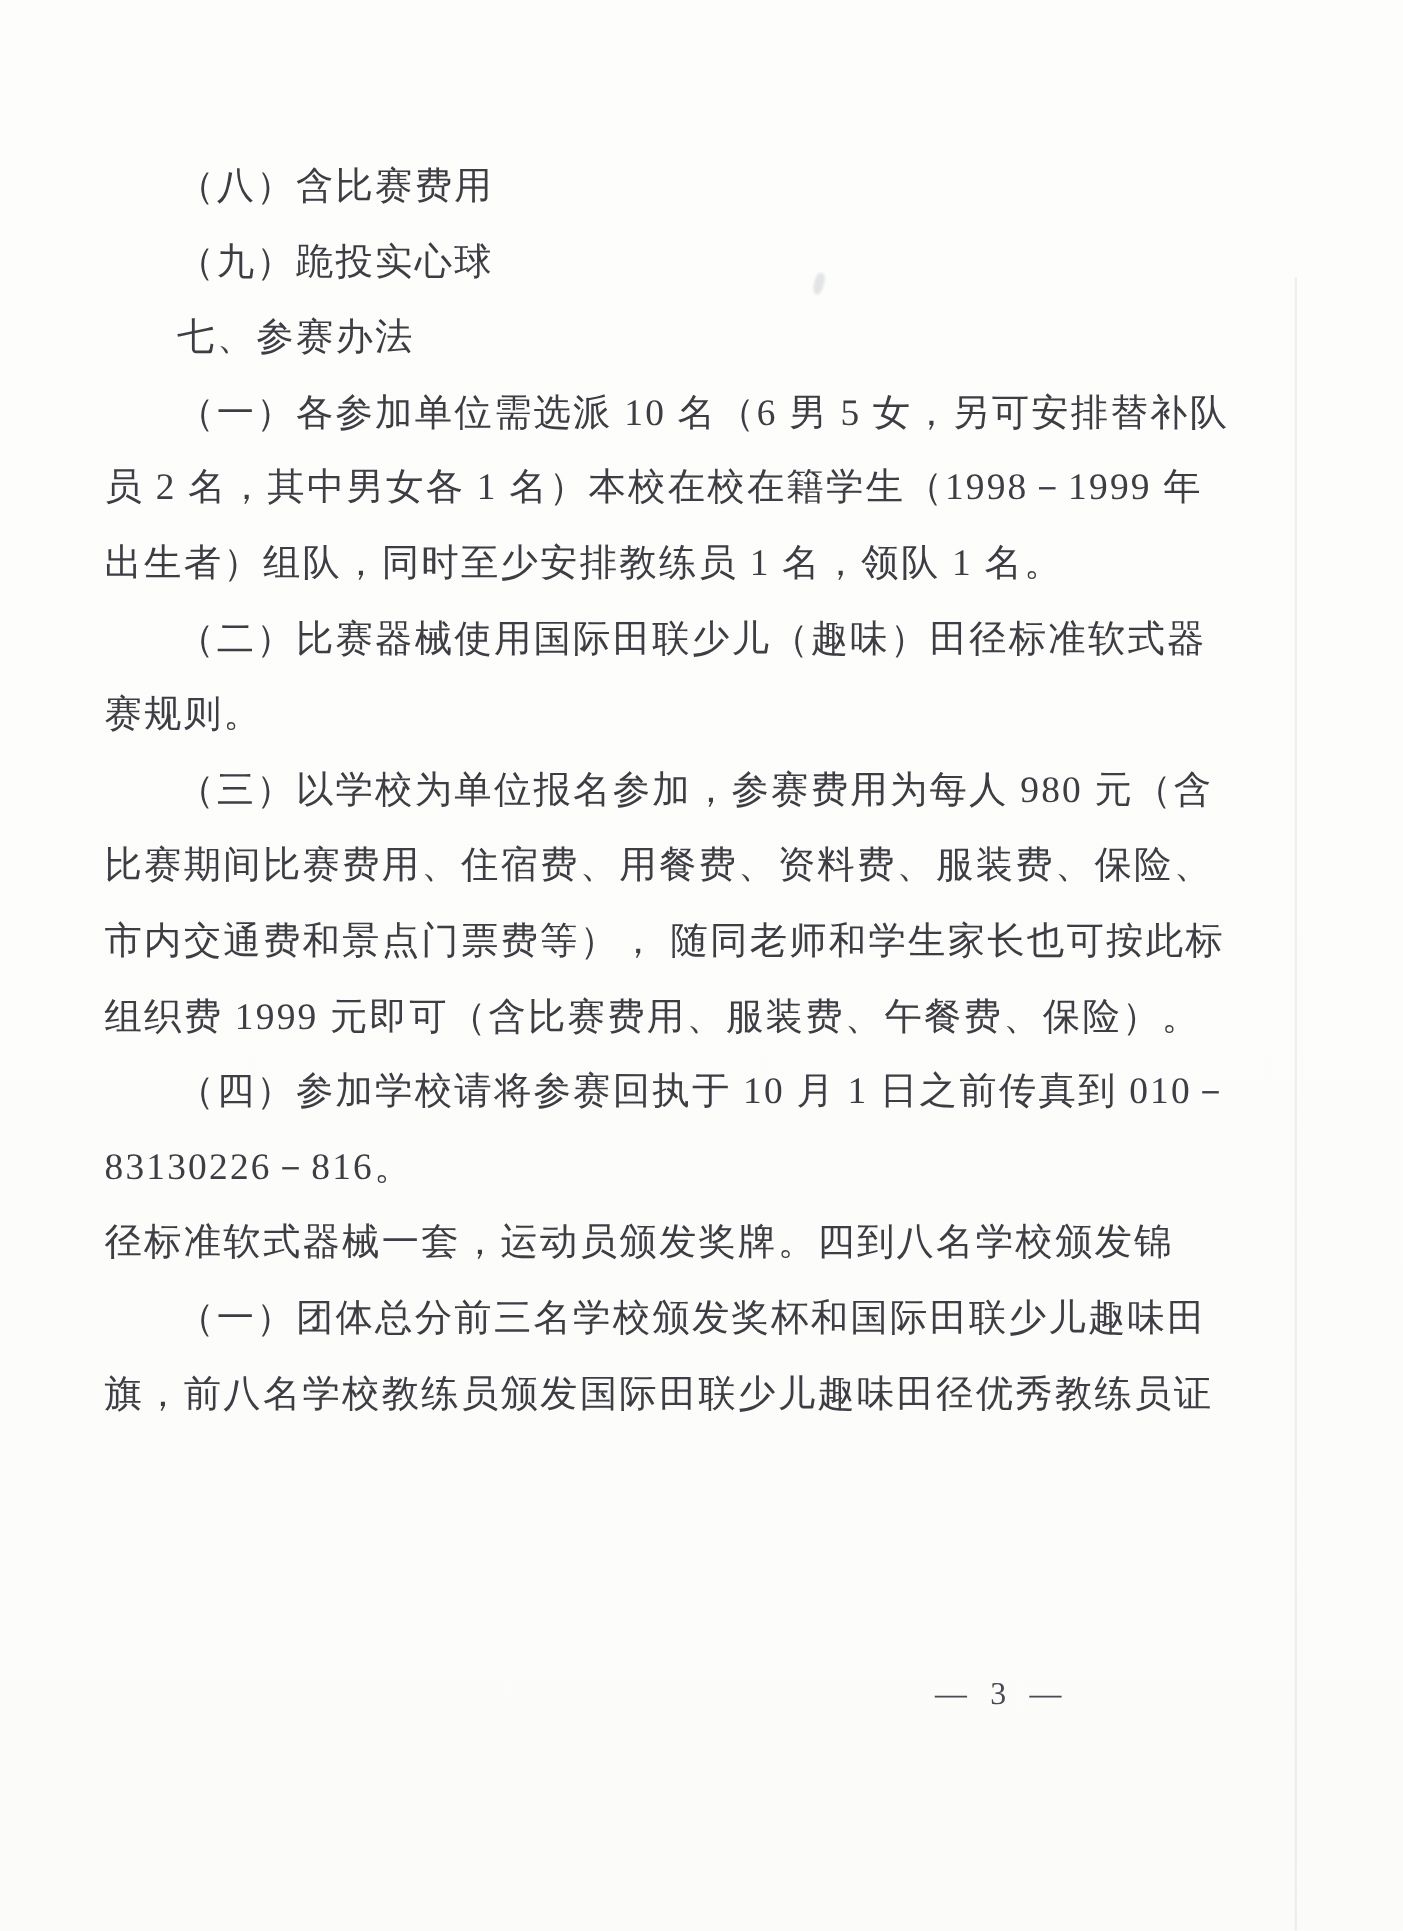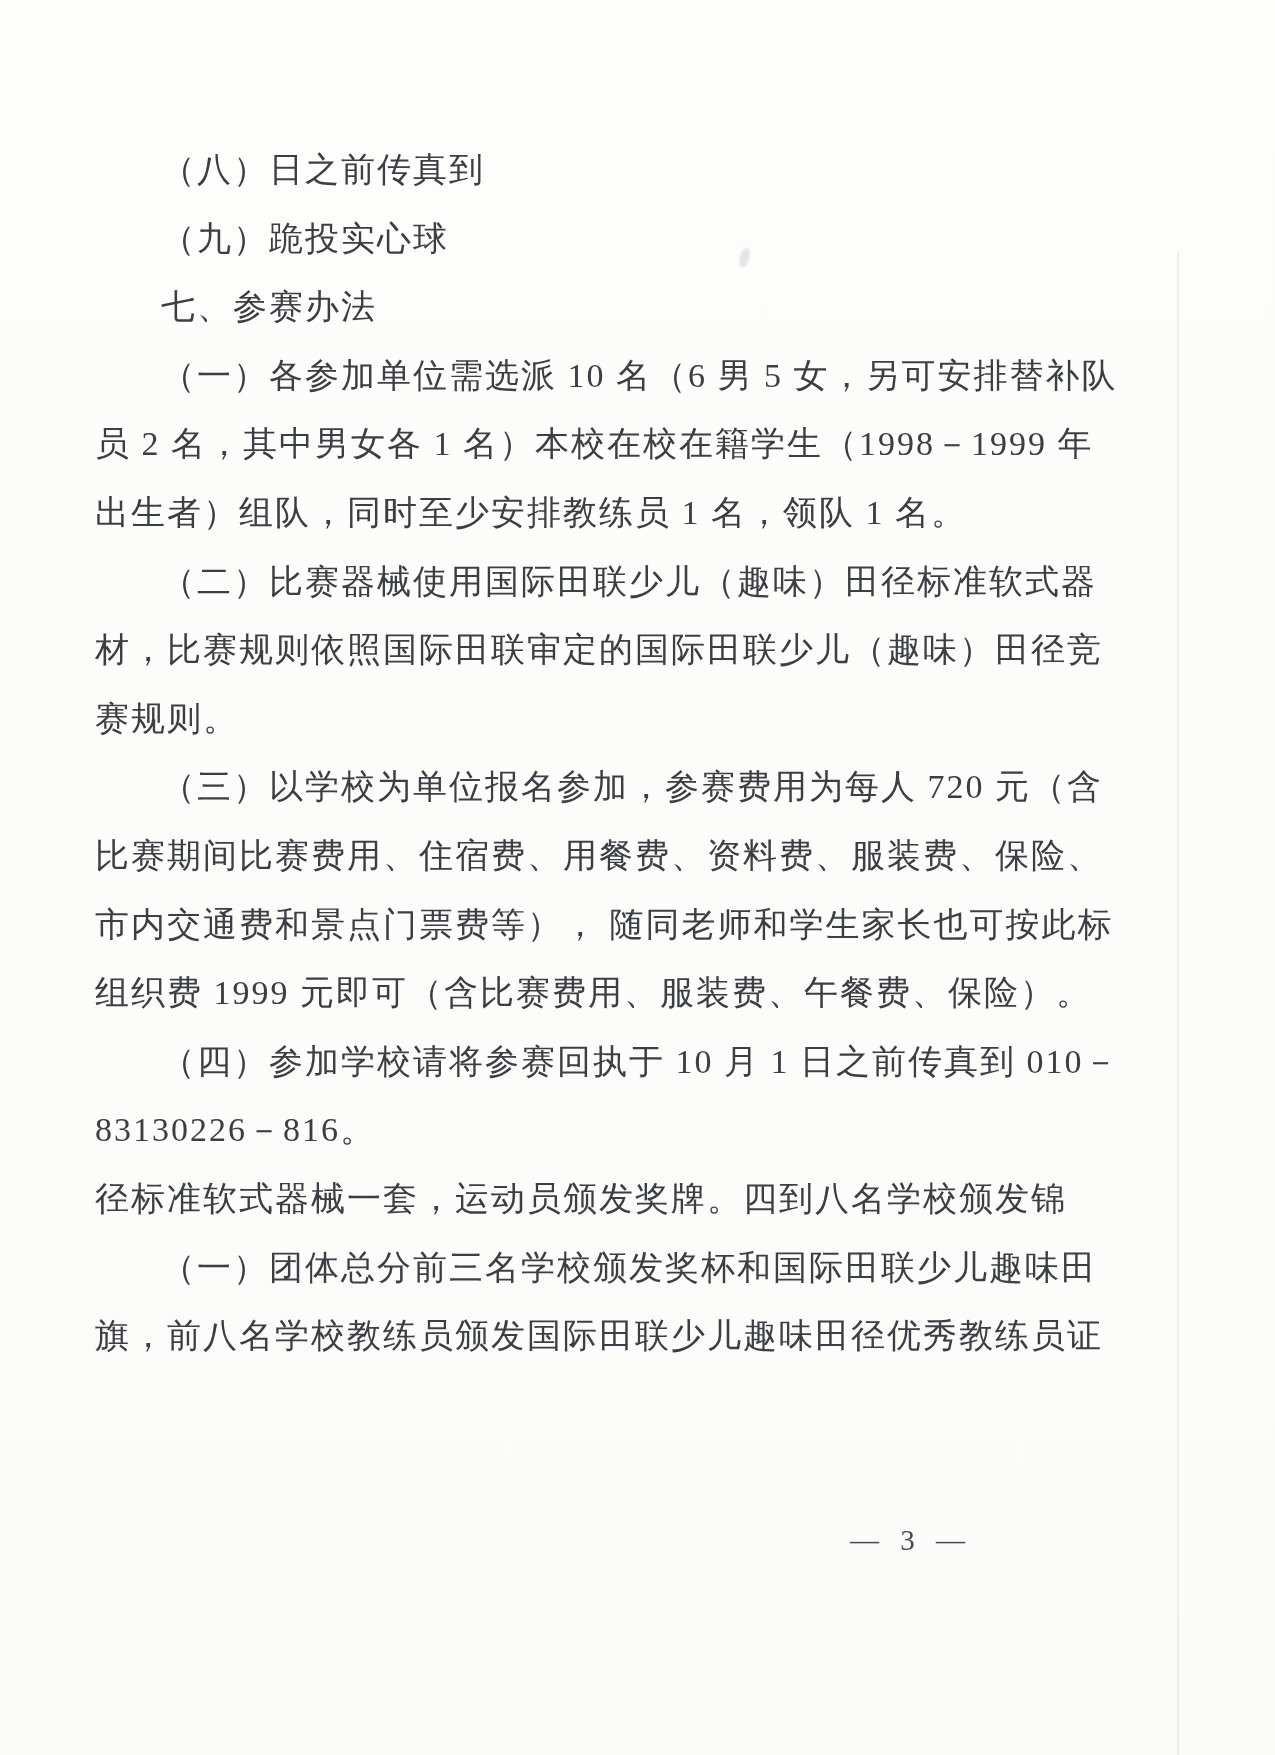--- a/index.html
+++ b/index.html
@@ -66,30 +66,29 @@
     filter: blur(1.2px);
     transform: rotate(12deg);
   }
 </style>
 </head>
 <body>
 
 <div class="page">
 
   <div class="content">
-    <div class="line indent">（八）日之前传真到</div>
+    <div class="line indent">（八）含比赛费用</div>
     <div class="line indent">（九）跪投实心球</div>
     <div class="line indent">七、参赛办法</div>
     <div class="line indent">（一）各参加单位需选派 10 名（6 男 5 女，另可安排替补队</div>
     <div class="line">员 2 名，其中男女各 1 名）本校在校在籍学生（1998－1999 年</div>
     <div class="line">出生者）组队，同时至少安排教练员 1 名，领队 1 名。</div>
     <div class="line indent">（二）比赛器械使用国际田联少儿（趣味）田径标准软式器</div>
-    <div class="line">材，比赛规则依照国际田联审定的国际田联少儿（趣味）田径竞</div>
     <div class="line">赛规则。</div>
-    <div class="line indent">（三）以学校为单位报名参加，参赛费用为每人 720 元（含</div>
+    <div class="line indent">（三）以学校为单位报名参加，参赛费用为每人 980 元（含</div>
     <div class="line">比赛期间比赛费用、住宿费、用餐费、资料费、服装费、保险、</div>
     <div class="line">市内交通费和景点门票费等）， 随同老师和学生家长也可按此标</div>
     <div class="line">组织费 1999 元即可（含比赛费用、服装费、午餐费、保险）。</div>
     <div class="line indent">（四）参加学校请将参赛回执于 10 月 1 日之前传真到 010－</div>
     <div class="line">83130226－816。</div>
     <div class="line">径标准软式器械一套，运动员颁发奖牌。四到八名学校颁发锦</div>
     <div class="line indent">（一）团体总分前三名学校颁发奖杯和国际田联少儿趣味田</div>
     <div class="line">旗，前八名学校教练员颁发国际田联少儿趣味田径优秀教练员证</div>
   </div>
 

